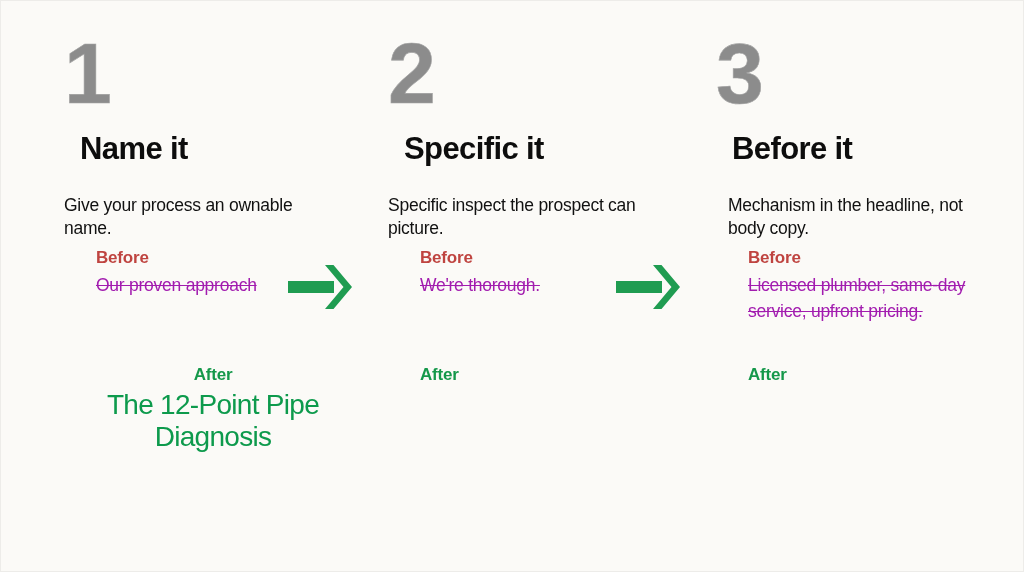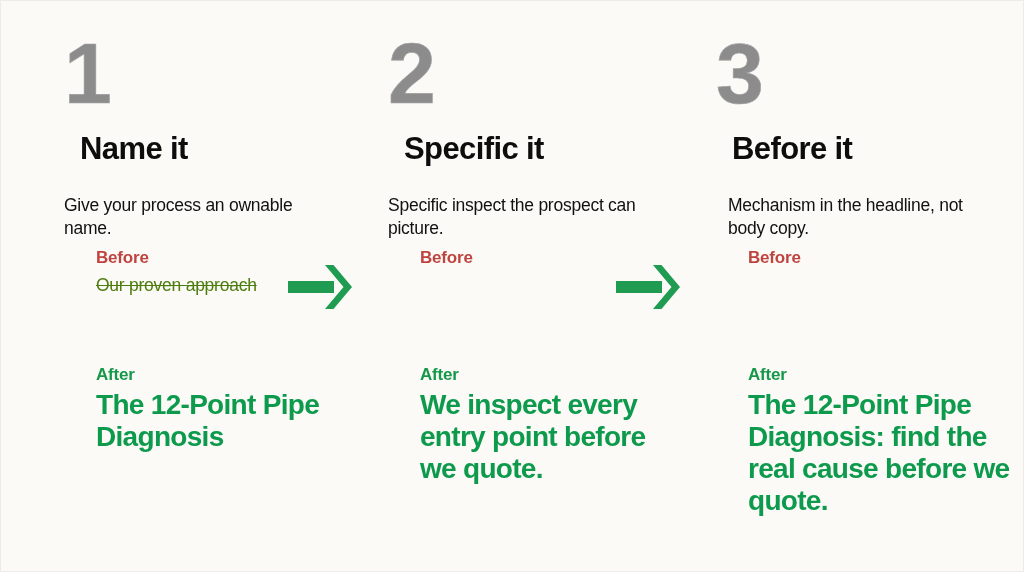--- a/index.html
+++ b/index.html
@@ -70,50 +70,50 @@
     line-height: 23px;
     font-weight: 400;
     color: #111111;
     letter-spacing: -0.25px;
   }
   .col-3 .step-desc { width: 272px; margin-left: 12px; }
 
   .ba-block { position: absolute; left: 0; margin-left: 32px; }
 
   .block-before { top: 248px; }
-  .block-after  { top: 365px; }
+  .block-after  { top: 365px; text-align: center; }
   .col-3 .block-after { top: 365px; }
 
   .ba-label {
     font-size: 17px;
     line-height: 20px;
     font-weight: 700;
     letter-spacing: -0.2px;
     margin: 0 0 4px 0;
   }
   .label-before { color: #bf4440; }
   .label-after  { color: #15984a; }
 
   .before-text {
     font-size: 17.5px;
     line-height: 26px;
     font-weight: 400;
-    color: #4d7c0f;
+    color: #a21caf;
     letter-spacing: -0.25px;
     text-decoration: line-through;
     text-decoration-thickness: 1.3px;
   }
   .col-1 .before-text { width: 190px; }
   .col-2 .before-text { width: 240px; }
   .col-3 .before-text { width: 236px; }
 
   .after-text {
     font-size: 28px;
     line-height: 32px;
-    font-weight: 700;
+    font-weight: 400;
     color: #0d9a4c;
     letter-spacing: -0.7px;
     margin-top: 4px;
   }
   .col-1 .after-text { width: 234px; }
   .col-2 .after-text { width: 264px; }
   .col-3 .after-text { width: 272px; }
 
   
   .arrow {
@@ -158,47 +158,47 @@
 
   <div class="column col-2">
     <div class="step-number">2</div>
 
     <div class="step-title">Specific it</div>
 
     <div class="step-desc">Specific inspect the prospect can picture.</div>
 
     <div class="ba-block block-before">
       <div class="ba-label label-before">Before</div>
+      <div class="before-text">We're thorough.</div>
     </div>
 
     <div class="ba-block block-after">
       <div class="ba-label label-after">After</div>
-      <div class="after-text">We inspect every entry point before we quote.</div>
     </div>
   </div>
 
   <div class="arrow arrow-2">
     <svg viewBox="0 0 66 50" xmlns="http://www.w3.org/2000/svg" aria-hidden="true">
       <rect x="0" y="19" width="46" height="12" fill="#1f9c51"></rect>
       <path d="M 37 3 L 45.5 3 L 64 25 L 45.5 47 L 37 47 L 55.5 25 Z" fill="#1f9c51"></path>
     </svg>
   </div>
 
   <div class="column col-3">
     <div class="step-number">3</div>
 
     <div class="step-title">Before it</div>
 
     <div class="step-desc">Mechanism in the headline, not body copy.</div>
 
     <div class="ba-block block-before">
       <div class="ba-label label-before">Before</div>
+      <div class="before-text">Licensed plumber, same-day service, upfront pricing.</div>
     </div>
 
     <div class="ba-block block-after">
       <div class="ba-label label-after">After</div>
-      <div class="after-text">The 12-Point Pipe Diagnosis: find the real cause before we quote.</div>
     </div>
   </div>
 
 </div>
 
 <div id="frame-border"></div>
 
 </body></html>

